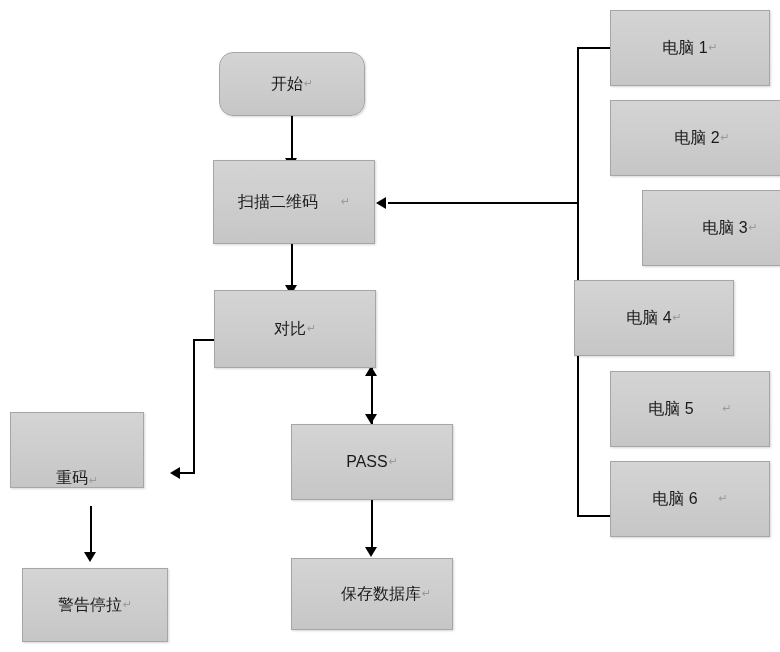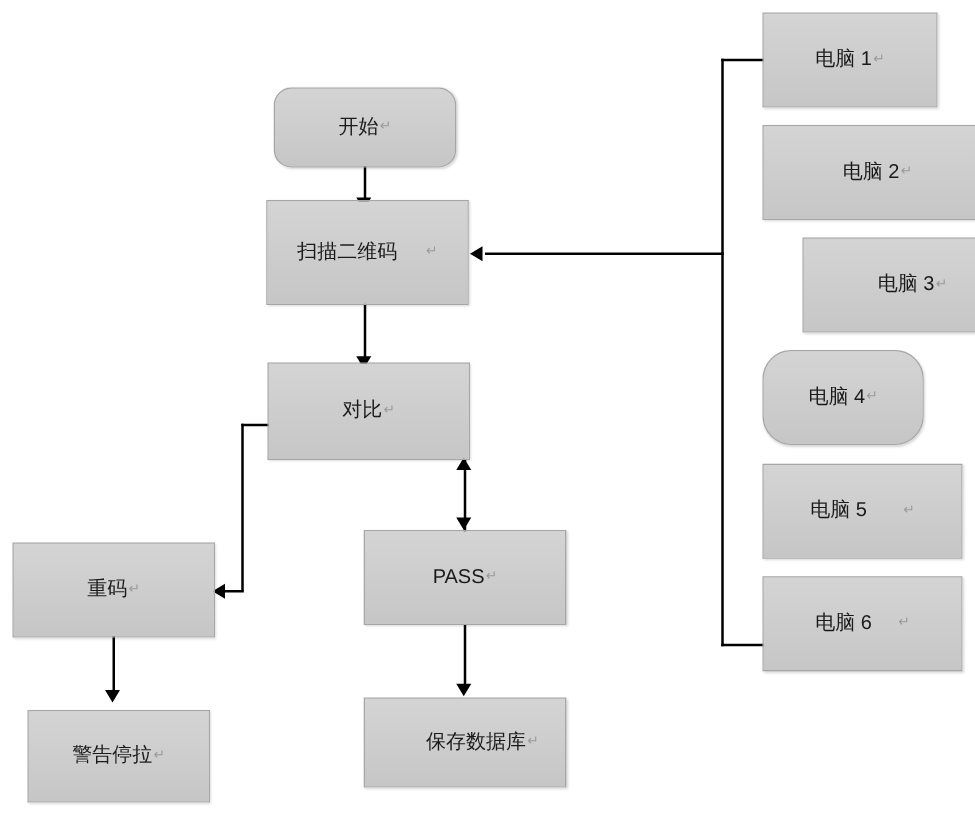--- a/index.html
+++ b/index.html
@@ -27,21 +27,20 @@
     justify-content: center;
     color: #1a1a1a;
     font-size: 16px;
     line-height: 1.2;
     text-align: center;
     white-space: nowrap;
     box-shadow: 1px 1px 2px rgba(0,0,0,0.16);
   }
   .node.rounded {
     border-radius: 14px;
-    margin-top: 18px;
   }
   .node .lbl {
     display: inline-block;
   }
   .node .pilcrow {
     color: #9a9a9a;
     font-size: 11px;
     vertical-align: baseline;
     margin-left: 1px;
   }
@@ -117,56 +116,56 @@
   <div class="node" style="left:213px; top:160px; width:162px; height:84px;gap:22px;">
     <span class="lbl">扫描二维码</span>
       <span class="pilcrow">↵</span>
   </div>
 
   <div class="node" style="left:214px; top:290px; width:162px; height:78px;">
     <span class="lbl">对比</span>
       <span class="pilcrow">↵</span>
   </div>
 
-  <div class="node" style="left:10px; top:434px; width:162px; height:76px;">
+  <div class="node" style="left:10px; top:412px; width:134px; height:76px;align-items:flex-end;">
     <span class="lbl">重码</span>
       <span class="pilcrow">↵</span>
   </div>
 
   <div class="node" style="left:291px; top:424px; width:162px; height:76px;justify-content:center;">
     <span class="lbl">PASS</span>
       <span class="pilcrow">↵</span>
   </div>
 
   <div class="node" style="left:22px; top:568px; width:146px; height:74px;">
     <span class="lbl">警告停拉</span>
       <span class="pilcrow">↵</span>
   </div>
 
   <div class="node" style="left:291px; top:558px; width:162px; height:72px;padding-left:28px;">
     <span class="lbl">保存数据库</span>
       <span class="pilcrow">↵</span>
   </div>
 
-  <div class="node" style="left:610px; top:10px; width:140px; height:76px;">
+  <div class="node" style="left:610px; top:10px; width:160px; height:76px;">
     <span class="lbl">电脑 1</span>
       <span class="pilcrow">↵</span>
   </div>
 
   <div class="node" style="left:610px; top:100px; width:184px; height:76px;">
     <span class="lbl">电脑 2</span>
       <span class="pilcrow">↵</span>
   </div>
 
   <div class="node" style="left:642px; top:190px; width:176px; height:76px;">
     <span class="lbl">电脑 3</span>
       <span class="pilcrow">↵</span>
   </div>
 
-  <div class="node" style="left:610px; top:280px; width:129px; height:76px;border-radius:23px;">
+  <div class="node" style="left:574px; top:280px; width:160px; height:76px;">
     <span class="lbl">电脑 4</span>
       <span class="pilcrow">↵</span>
   </div>
 
   <div class="node" style="left:610px; top:371px; width:160px; height:76px;gap:28px;">
     <span class="lbl">电脑 5</span>
       <span class="pilcrow">↵</span>
   </div>
 
   <div class="node" style="left:610px; top:461px; width:160px; height:76px;gap:20px;">

